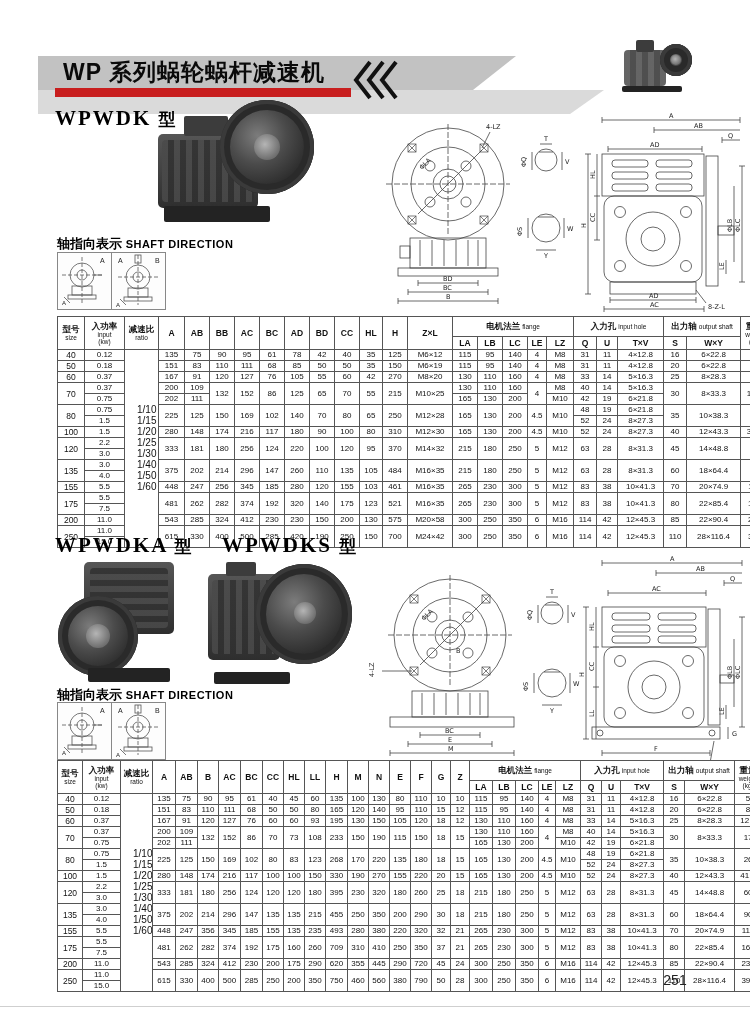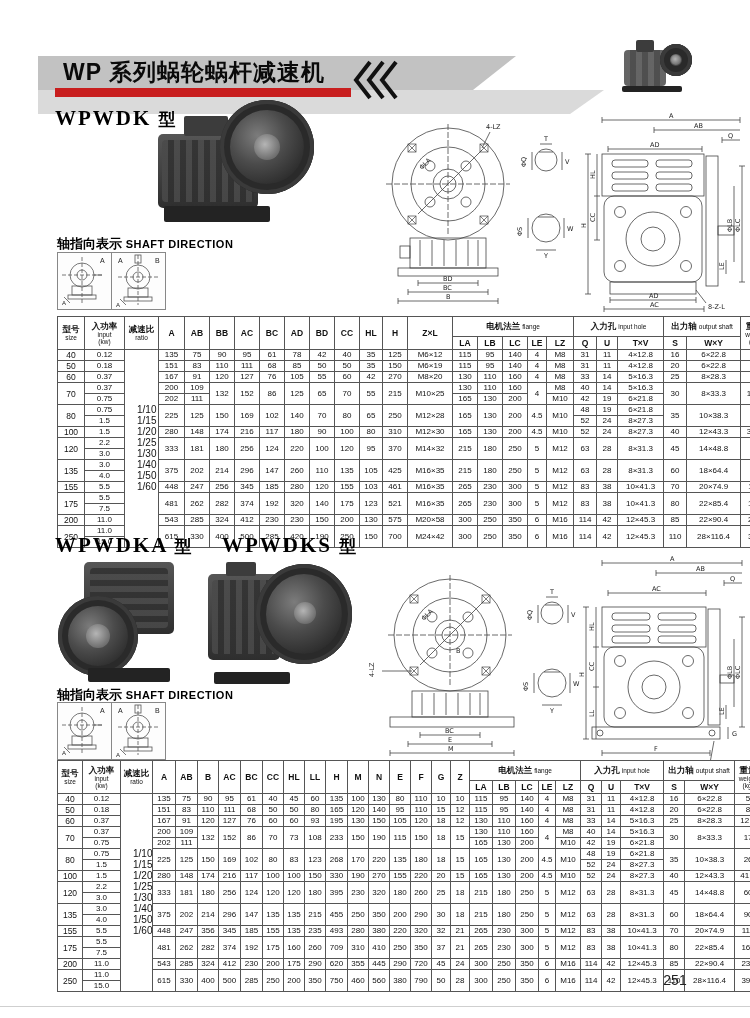--- a/index.html
+++ b/index.html
@@ -681,21 +681,21 @@
             </td>
             <td>375</td>
             <td>202</td>
             <td>214</td>
             <td>296</td>
             <td>147</td>
             <td>260</td>
             <td>110</td>
             <td>135</td>
             <td>105</td>
-            <td>425</td>
+            <td>484</td>
             <td>M16×35</td>
             <td>215</td>
             <td>180</td>
             <td>250</td>
             <td>5</td>
             <td>M12</td>
             <td>63</td>
             <td>28</td>
             <td>8×31.3</td>
             <td>60</td>

